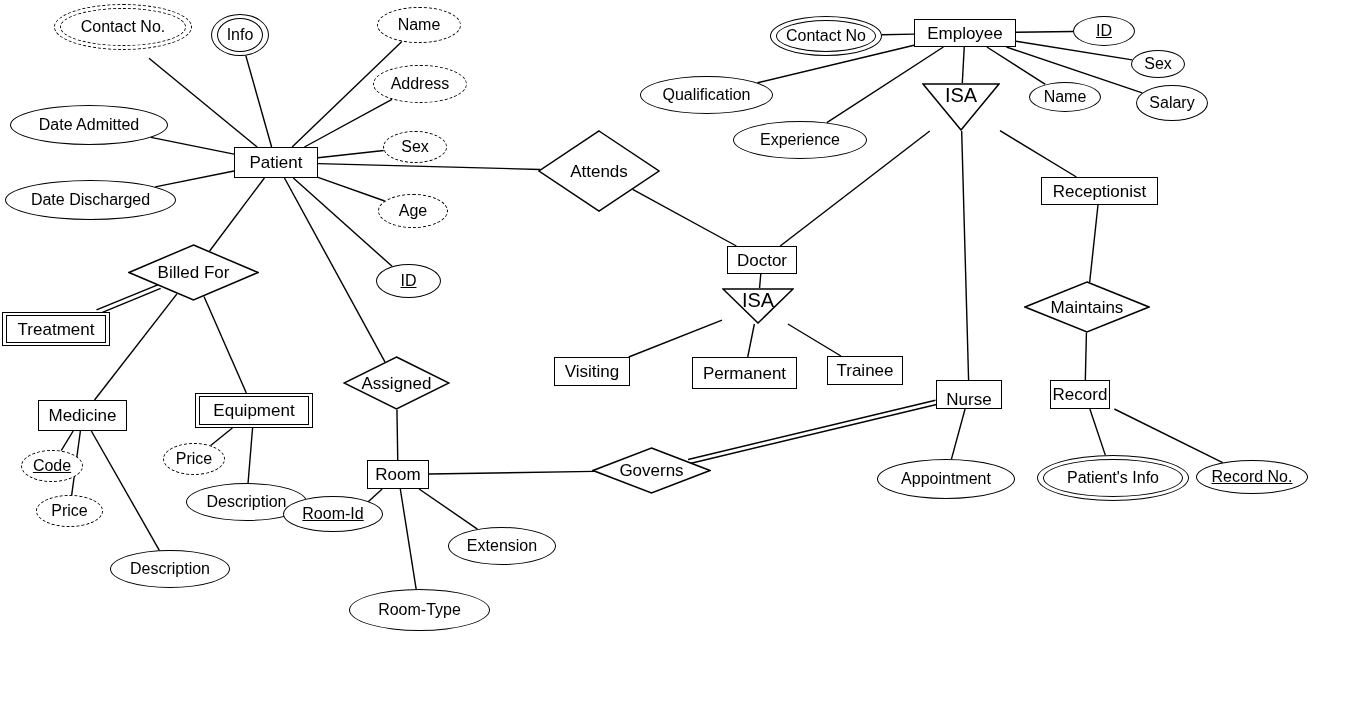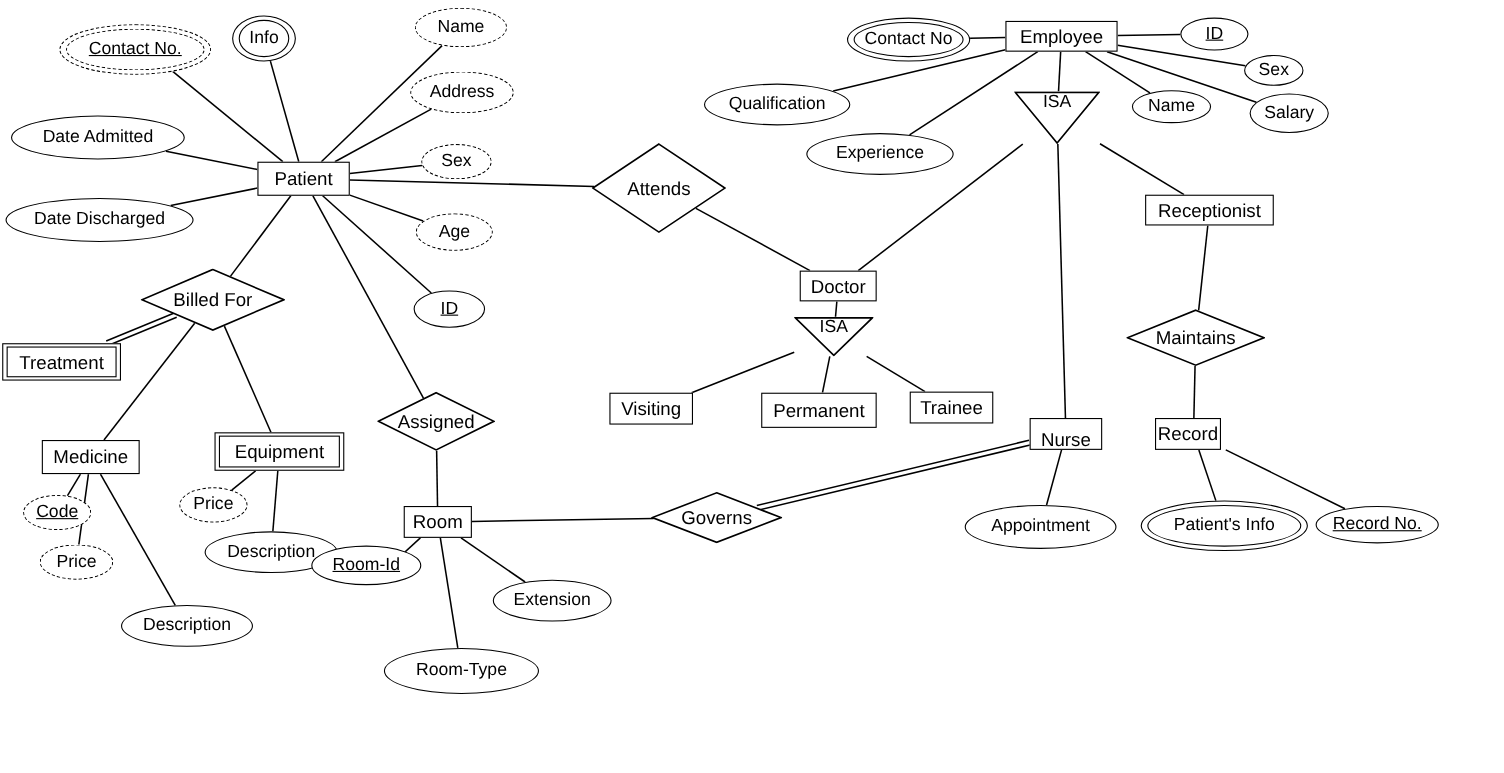--- a/index.html
+++ b/index.html
@@ -102,21 +102,21 @@
     position: absolute;
     left: 0;
     top: 0;
   }
   .rel .rel-label {
     position: relative;
     z-index: 2;
   }
   
   .isa {
-    font-size: 16px;
+    font-size: 20px;
     z-index: 3;
     background: transparent;
   }
   .isa .tri-svg {
     position: absolute;
     left: 0;
     top: 0;
   }
   .isa .isa-label {
     position: relative;
@@ -311,21 +311,21 @@
       </div>
       <div class="node entity" style="left: 936px; top: 380px; width: 66px; height: 29px; align-items: flex-end;">
         <span>Nurse</span>
       </div>
       <div class="node entity" style="left: 1041px; top: 177px; width: 117px; height: 28px;">
         <span>Receptionist</span>
       </div>
       <div class="node entity" style="left: 1050px; top: 380px; width: 60px; height: 29px;">
         <span>Record</span>
       </div>
-      <div class="node attr dashed double" style="left: 54px; top: 22px; width: 138px; height: 46px; text-decoration: underline;">
+      <div class="node attr dashed double" style="left: 54px; top: 4px; width: 138px; height: 46px;">
         <div class="inner">
           <span class="">Contact No.</span>
         </div>
       </div>
       <div class="node attr double" style="left: 211px; top: 14px; width: 58px; height: 42px;">
         <div class="inner">
           <span class="">Info</span>
         </div>
       </div>
       <div class="node attr dashed" style="left: 377px; top: 7px; width: 84px; height: 36px;">

